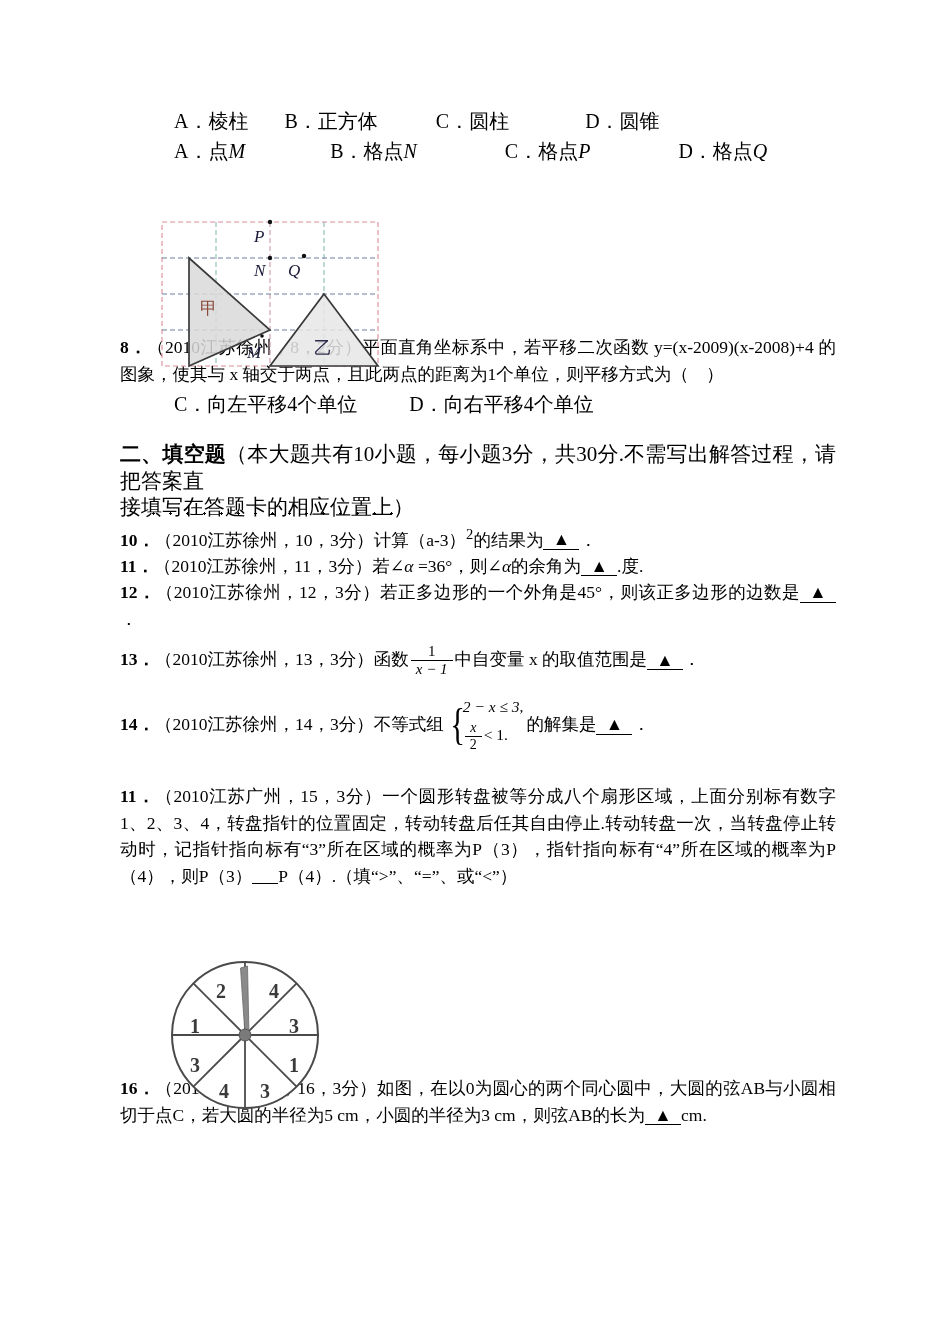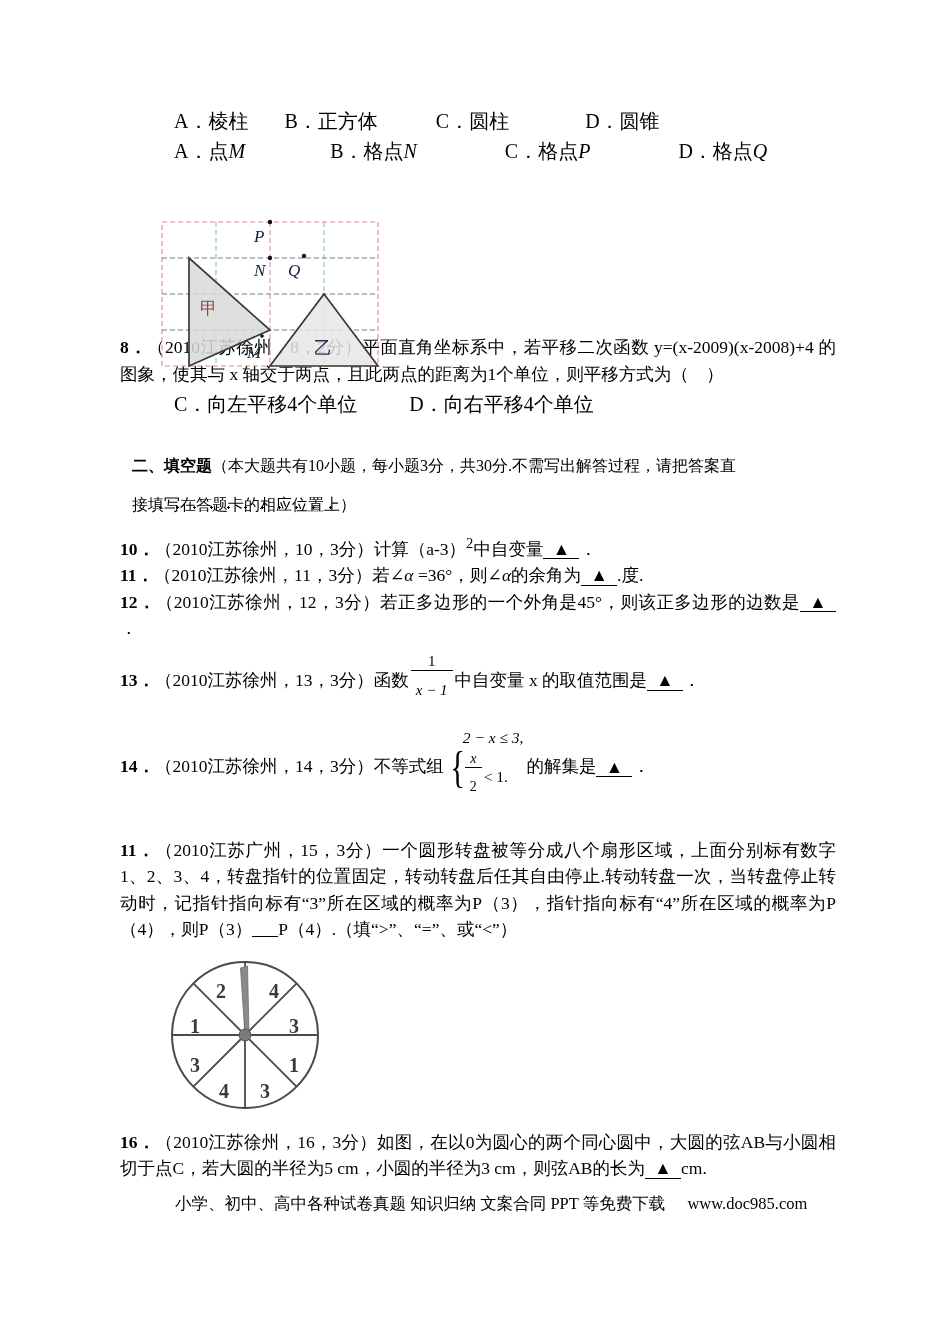--- a/index.html
+++ b/index.html
@@ -55,23 +55,23 @@
     line-height: 1.05;
   }
   .blank-empty {
     display: inline-block;
     border-bottom: 1.3px solid #000;
     width: 26px;
     height: 16px;
     vertical-align: -2px;
   }
   .sec-head {
-    font-size: 16px;
+    font-size: 21px;
     line-height: 26.5px;
-    margin: 12px;
+    margin: 0;
     text-align: justify;
   }
   .sec-head b { font-weight: bold; }
   .emph {
     border-bottom: none;
     background-image: radial-gradient(circle, #000 1.1px, transparent 1.2px);
     background-size: 17px 17px;
     background-position: 4px bottom;
     background-repeat: repeat-x;
     padding-bottom: 3px;
@@ -81,21 +81,21 @@
     display: inline-block;
     vertical-align: middle;
     text-align: center;
     font-size: 15px;
     line-height: 1.12;
     margin: 0 2px;
     position: relative;
     top: -1px;
   }
   .frac .num { display: block; padding: 0 5px; }
-  .frac .den { display: block; padding: 11px 5px; border-top: 1.1px solid #000; font-style: italic;}
+  .frac .den { display: block; padding: 0 5px; border-top: 1.1px solid #000; font-style: italic;}
   
   .system {
     display: inline-block;
     vertical-align: middle;
     position: relative;
     padding-left: 12px;
     font-size: 15.5px;
     line-height: 1.1;
     margin: 0 3px;
     top: -1px;
@@ -185,21 +185,21 @@
 
     <p class="sec-head">
       <b>二、填空题</b><span>（本大题共有10小题，每小题3分，共30分.不需写出解答过程，请把答案直</span>
     </p>
     <p class="sec-head">
       <span>接</span><span class="emph">填写在答题卡的相应位置上</span><span>）</span>
     </p>
 
 
     <p class="para">
-      <span class="qnum">10．</span><span>（2010江苏徐州，10，3分）计算（a-3）</span><sup>2</sup><span>中自变量</span><span class="blank">▲</span><span>．</span>
+      <span class="qnum">10．</span><span>（2010江苏徐州，10，3分）计算（a-3）</span><sup>2</sup><span>的结果为</span><span class="blank">▲</span><span>．</span>
     </p>
 
     <p class="para">
       <span class="qnum">11．</span><span>（2010江苏徐州，11，3分）若∠</span><i class="mv">α</i><span> =36°，则∠</span><i class="mv">α</i><span>的余角为</span><span class="blank">▲</span><span>.度.</span>
     </p>
 
     <p class="para">
       <span class="qnum">12．</span><span>（2010江苏徐州，12，3分）若正多边形的一个外角是45°，则该正多边形的边数是</span><span class="blank">▲</span><span>．</span>
     </p>
 
@@ -282,19 +282,14 @@
         <text x="38" y="120" font-family="Liberation Serif, serif" font-size="20" font-weight="bold" fill="#3a3a3a" text-anchor="middle">3</text>
         <text x="38" y="81" font-family="Liberation Serif, serif" font-size="20" font-weight="bold" fill="#3a3a3a" text-anchor="middle">1</text>
         <text x="64" y="46" font-family="Liberation Serif, serif" font-size="20" font-weight="bold" fill="#3a3a3a" text-anchor="middle">2</text>
 
         <polygon points="88,83 83.5,16 90.5,14 92,83" fill="#8a8a8a" stroke="#6a6a6a" stroke-width="0.8"></polygon>
         <circle cx="88" cy="83" r="6" fill="#7a7a7a" stroke="#555" stroke-width="1"></circle>
       </g>
     </svg>
   </div>
 
-  <div class="footer">
-    <span>小学、初中、高中各种试卷真题 知识归纳 文案合同 PPT 等免费下载</span>
-    <span style="display:inline-block;width:14px"></span>
-    <span>www.doc985.com</span>
-  </div>
 
 </div>
 
 </body></html>

